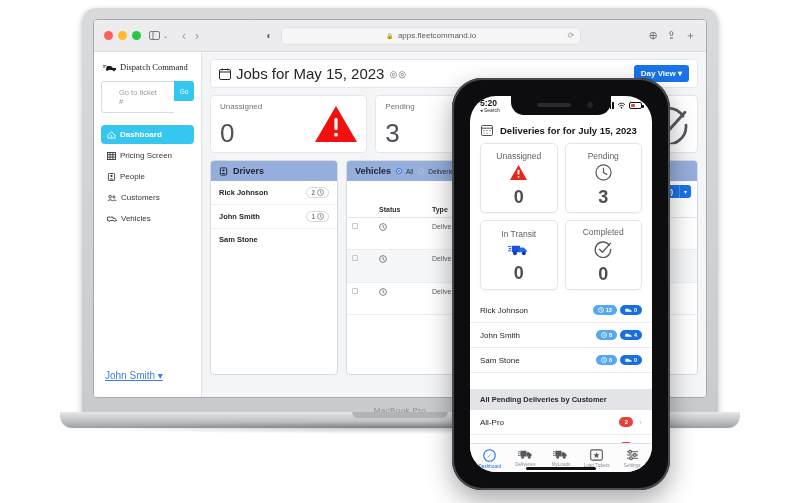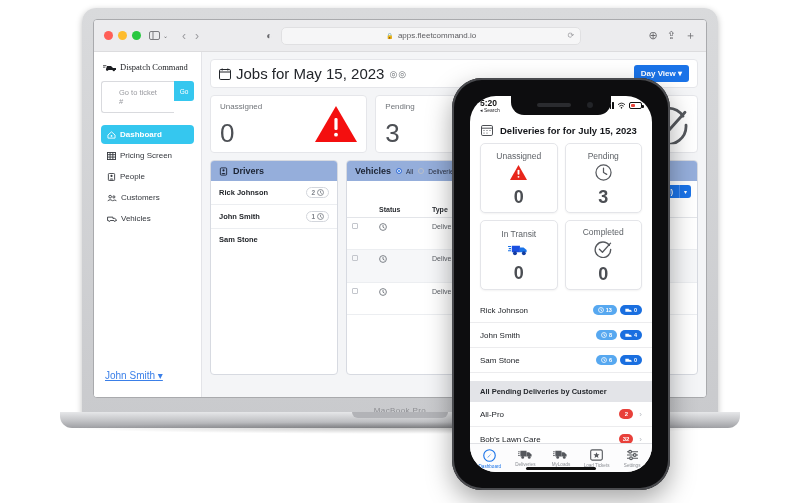--- a/index.html
+++ b/index.html
@@ -616,21 +616,21 @@
             </span>
             <span class="bpill dark">
               <svg width="7" height="5" viewBox="0 0 10 7">
                   <path d="M0.5 1h5v4.4h-5zM5.5 2.4h2l2 1.6v1.4h-4z" fill="#fff"></path>
                 </svg>
               <span>0</span>
             </span>
           </span>
         </div>
 
-        <div class="sec-head" style="margin-top:8px">All Pending Deliveries by Customer</div>
+        <div class="sec-head" style="margin-top:16px">All Pending Deliveries by Customer</div>
         <div class="ph-row">
           <span>All-Pro</span>
           <span style="display:flex;align-items:center;gap:6px">
             <span class="redpill">2</span>
             <span class="chev">›</span>
           </span>
         </div>
         <div class="ph-row">
           <span>Bob's Lawn Care</span>
           <span style="display:flex;align-items:center;gap:6px">

